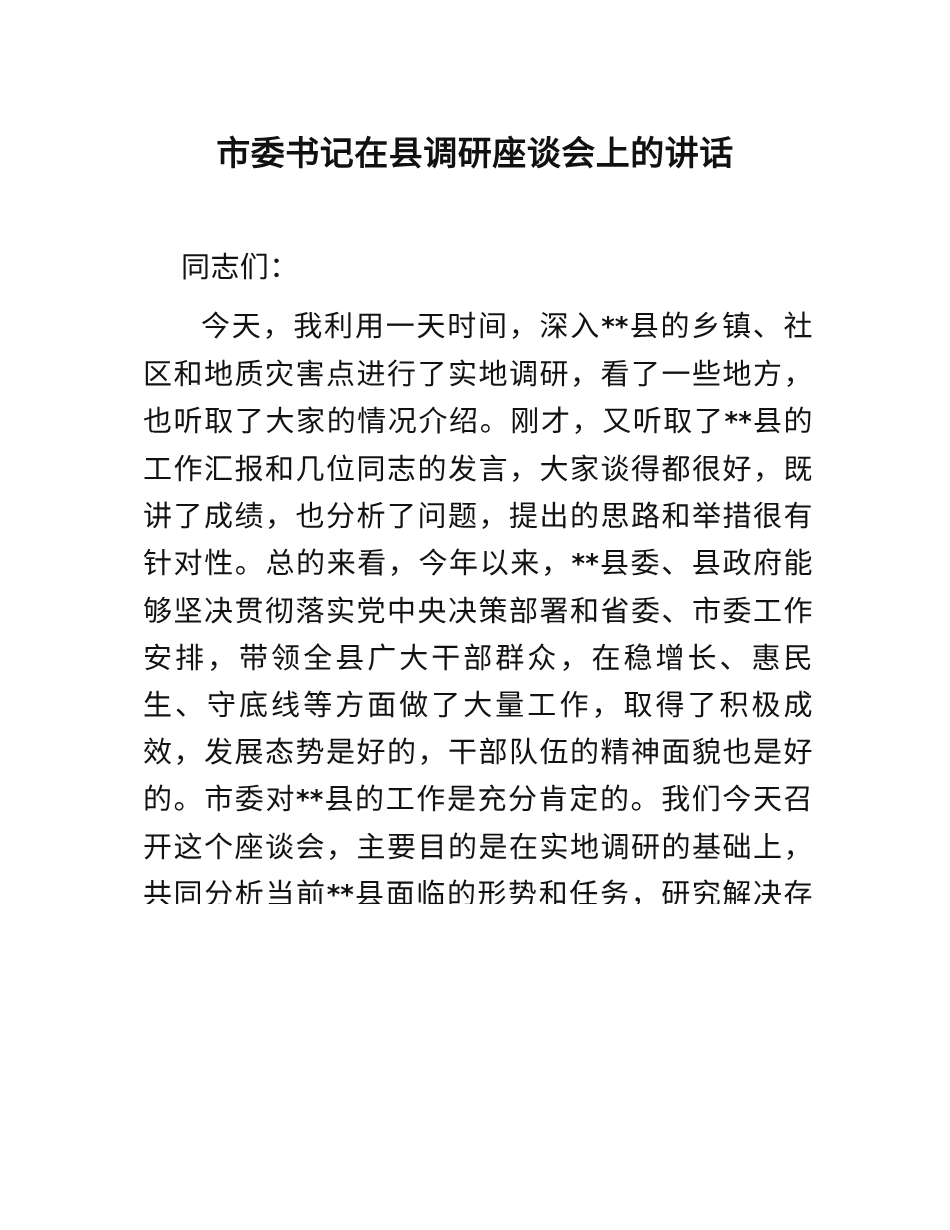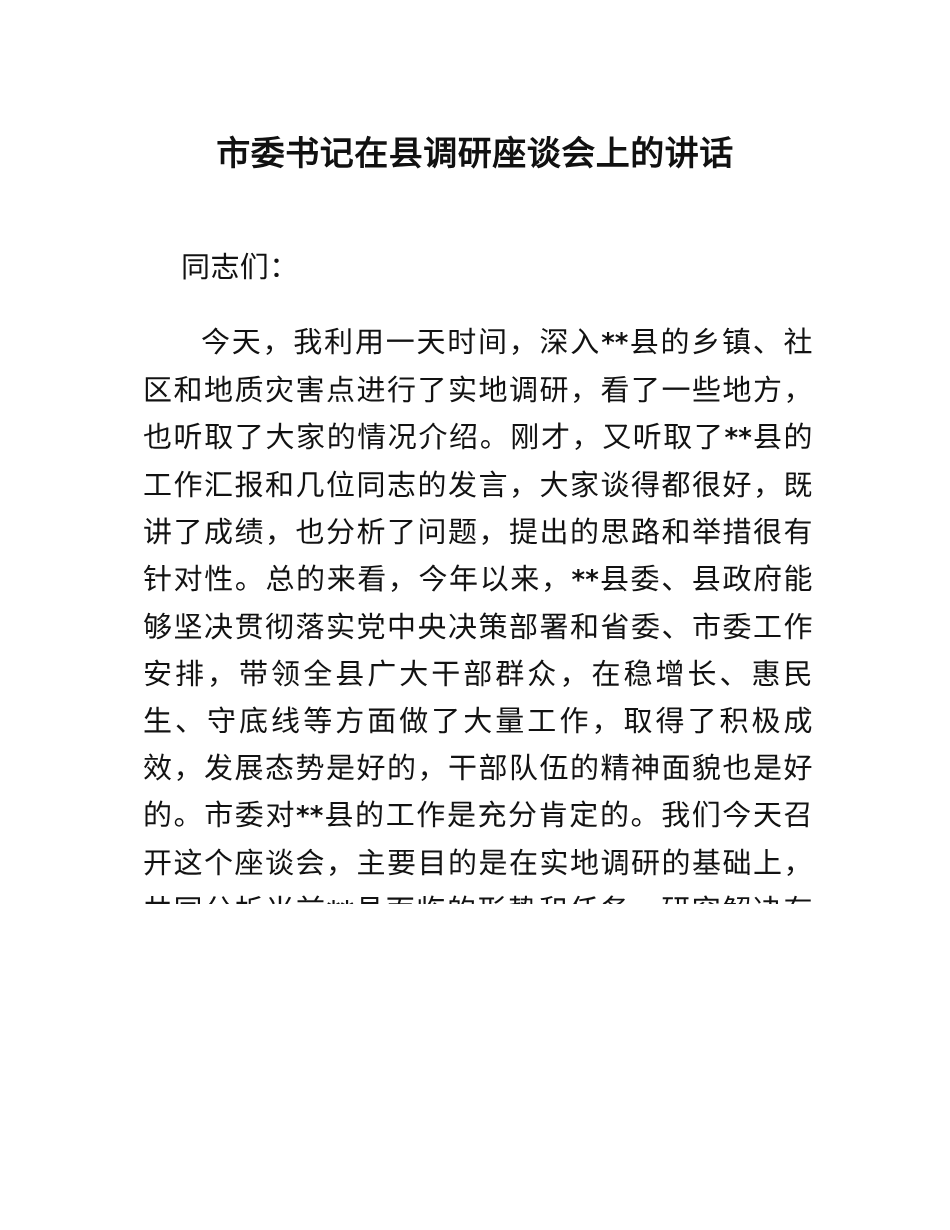--- a/index.html
+++ b/index.html
@@ -53,21 +53,21 @@
     letter-spacing: 0.4px;
     text-align: justify;
     text-justify: inter-character;
     color: #121212;
     font-family: "Liberation Serif", "DejaVu Serif", serif;
     word-break: break-all;
   }
 
   .para.salutation {
     text-indent: 38px;
-    margin-bottom: 28px;
+    margin-bottom: 12px;
   }
 
   .para.indent {
     text-indent: 58px;
   }
 
   
   .redact {
     font-family: "DejaVu Sans", "Liberation Sans", sans-serif;
     font-weight: 700;

